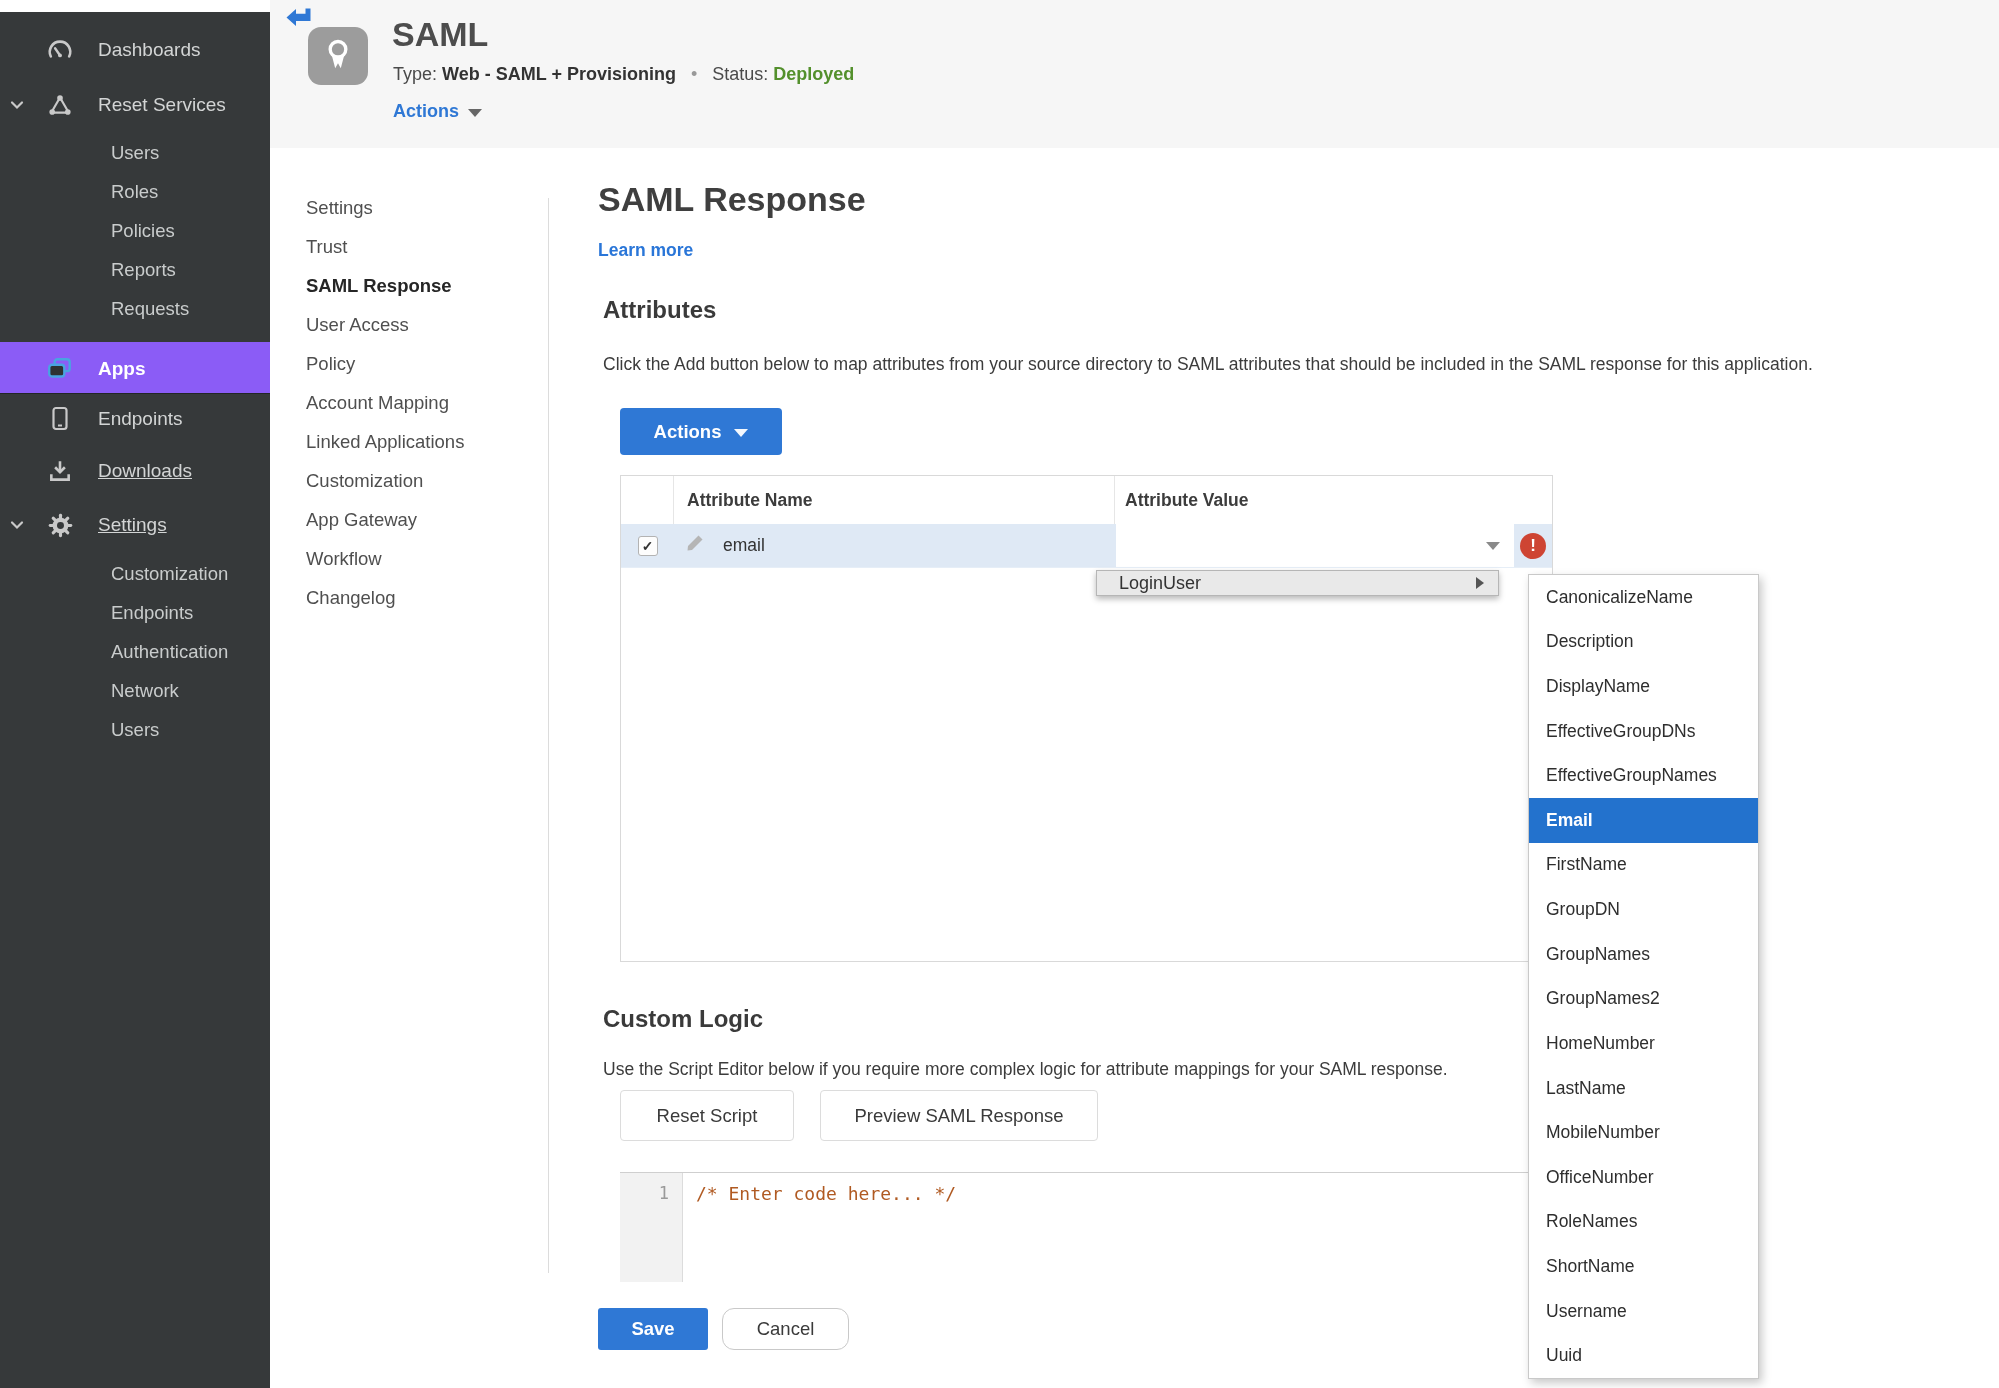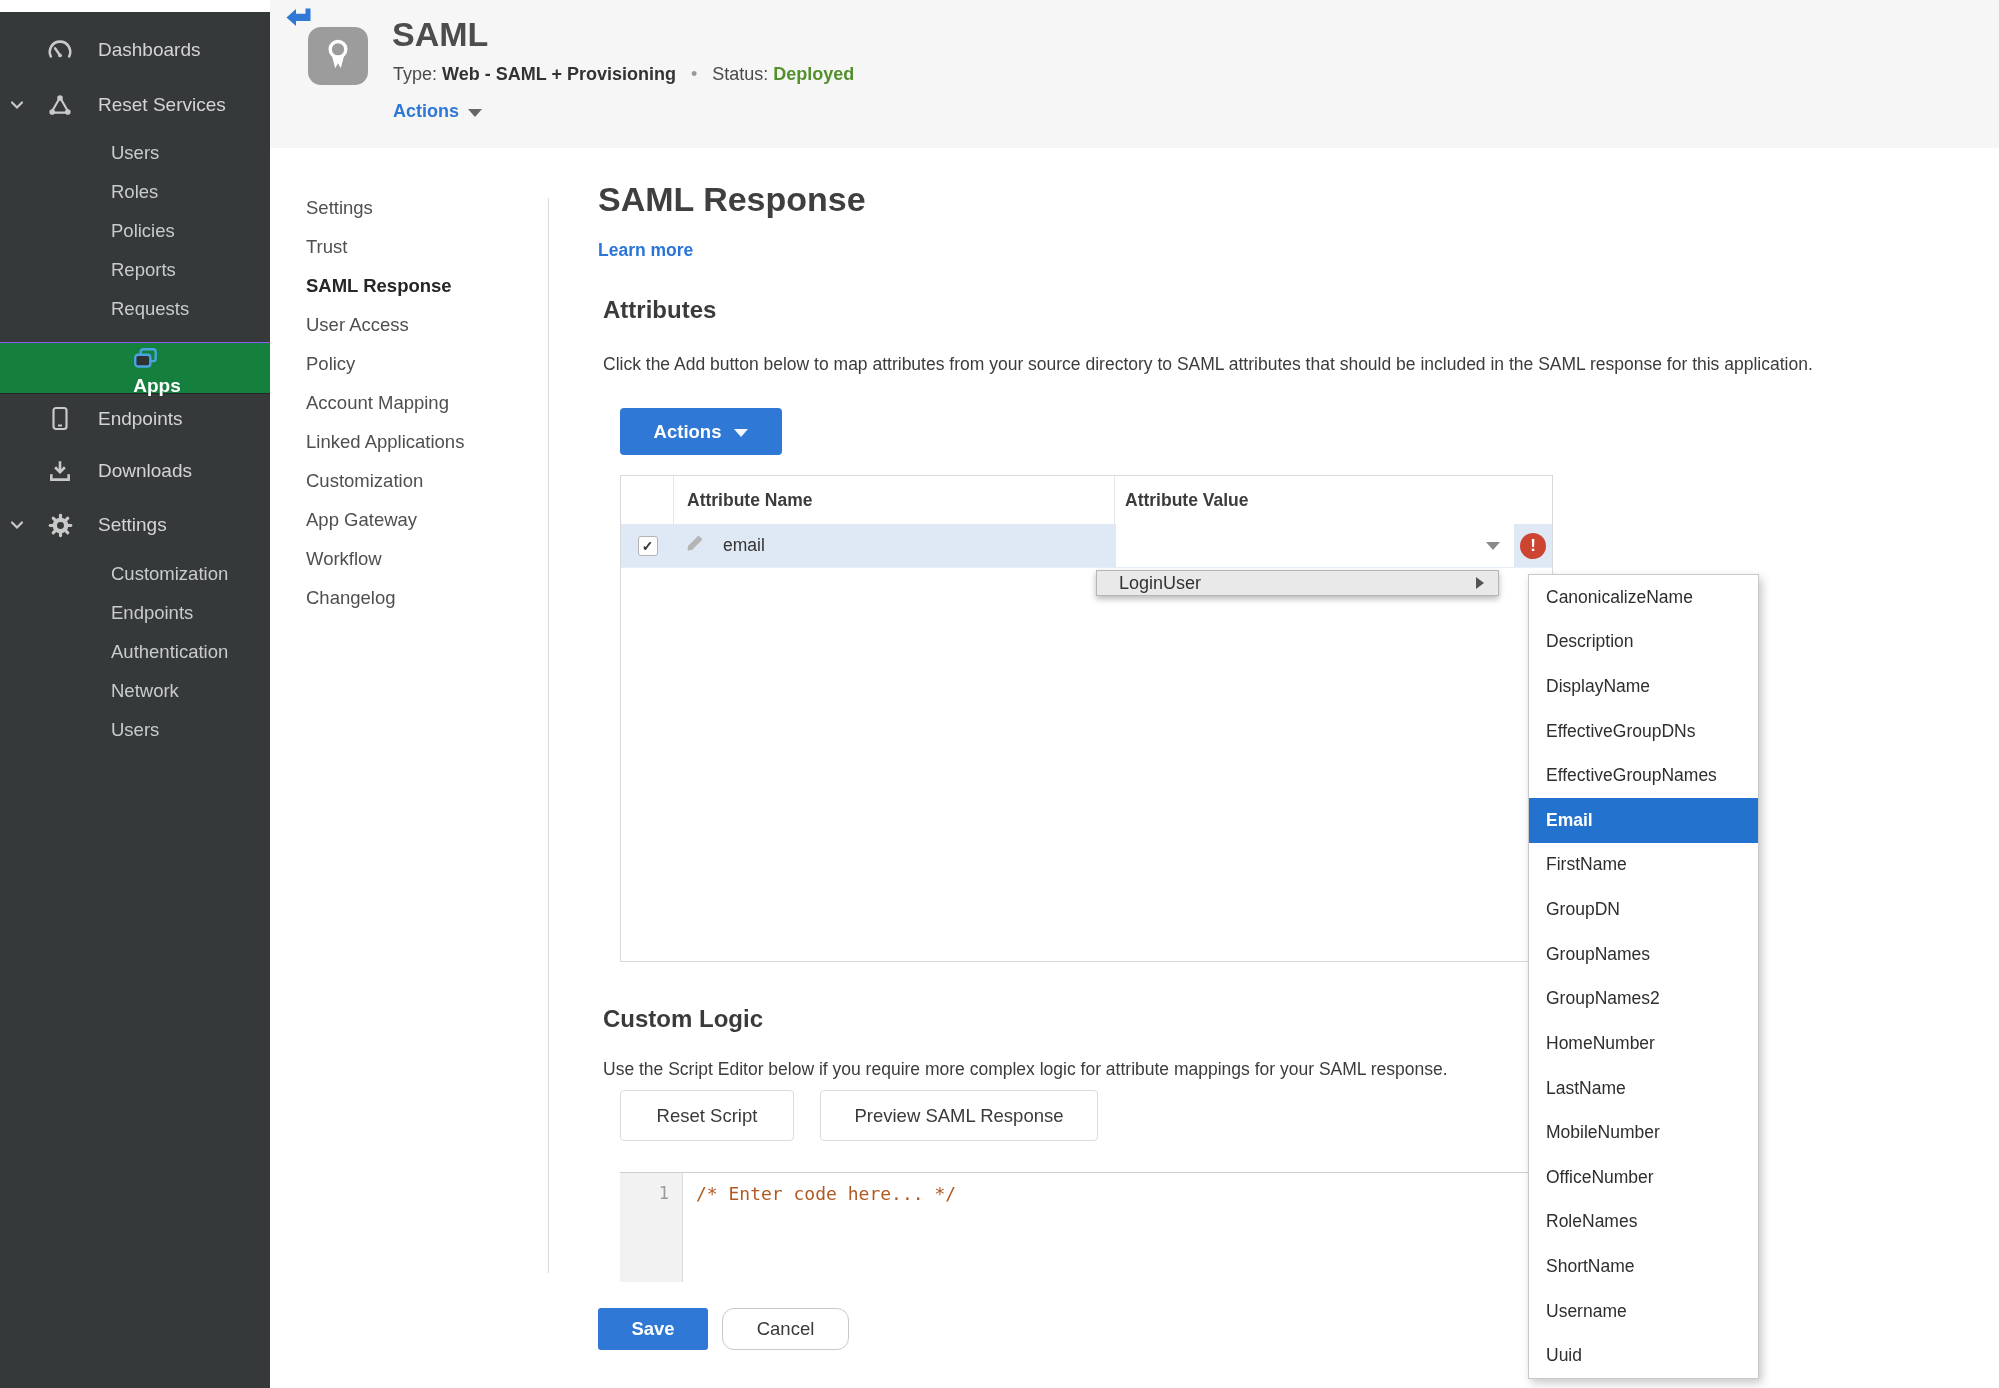--- a/index.html
+++ b/index.html
@@ -4,24 +4,24 @@
 <style>
   * { margin:0; padding:0; box-sizing:border-box; }
   body { font-family:"Liberation Sans", sans-serif; background:#fff; }
   .page { position:relative; width:1999px; height:1388px; background:#fff; overflow:hidden; }
 
   
   .sidebar { position:absolute; left:0; top:12px; width:270px; height:1388px; background:#36393a; padding-top:18px; }
   .nav-row { position:relative; display:flex; align-items:center; color:#d3d5d5; font-size:19px; padding-left:44px; cursor:pointer; }
   .nav-row .icon { width:32px; height:28px; margin-right:22px; display:flex; align-items:center; justify-content:center; flex:0 0 32px; }
   .chev { position:absolute; left:10px; top:50%; transform:translateY(-50%); display:flex; }
-  .h40 { height:40px; } .h50 { height:50px; } .h54 { height:54px; }
+  .h40 { height:40px; } .h50 { height:50px; } .h54 { height:54px;text-decoration:underline; }
   .mt15 { margin-top:15px; } .mt8 { margin-top:8px; } .mt2 { margin-top:2px; }
   .sub-item { height:39px; display:flex; align-items:center; padding-left:111px; font-size:18.5px; color:#c9cccc; cursor:pointer; }
-  .apps-row { height:52px; margin-top:14px; background:#15803d; border-top:1px solid #8b5cf6; border-bottom:1px solid #232627; font-weight:bold; color:#ffffff;flex-direction:column; }
+  .apps-row { height:52px; margin-top:14px; background:#8b5cf6; border-top:3px solid #8b5cf6; border-bottom:1px solid #232627; font-weight:bold; color:#ffffff; }
 
   
   .header { position:absolute; left:270px; top:0; width:1729px; height:148px; background:#f6f6f6; }
   .back { position:absolute; left:15px; top:6px; cursor:pointer; }
   .app-icon { position:absolute; left:38px; top:27px; width:60px; height:58px; background:#9c9c9c; border-radius:13px; display:flex; align-items:center; justify-content:center; }
   .h-title { position:absolute; left:122px; top:15px; font-size:34px; font-weight:bold; color:#4d4d4d; }
   .h-meta { position:absolute; left:123px; top:64px; font-size:18px; color:#4a4a4a; }
   .h-meta b { color:#333; }
   .h-meta .dot { color:#999; margin:0 10px; }
   .h-meta .deployed { color:#53902c; font-weight:bold; }

